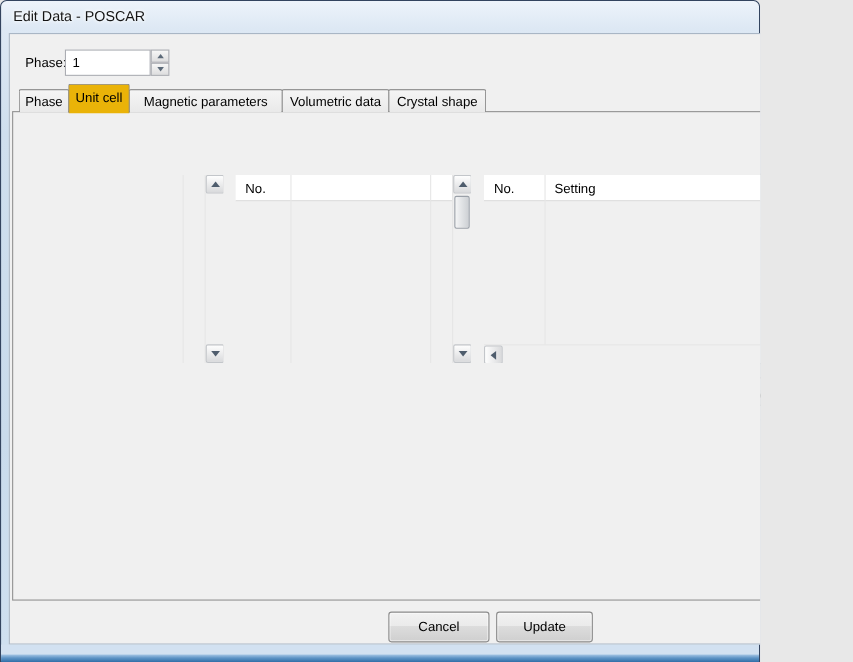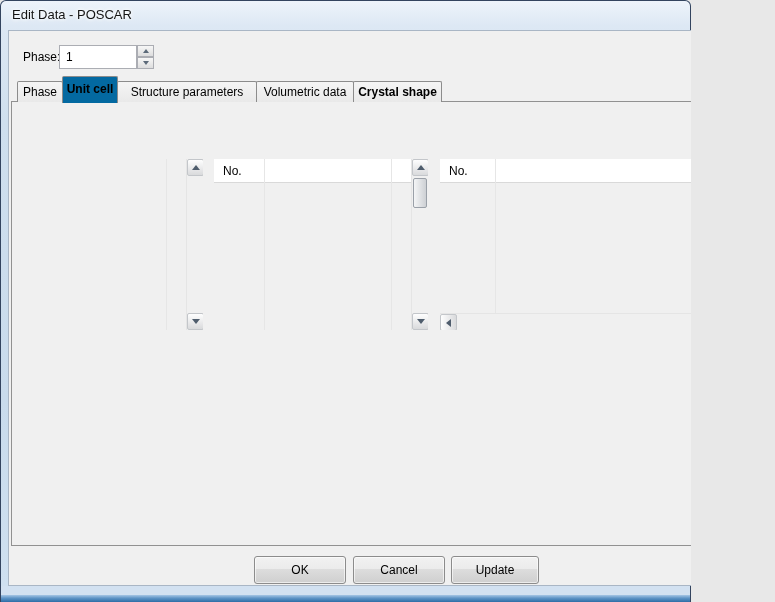--- a/index.html
+++ b/index.html
@@ -41,22 +41,22 @@
   .tri-rt5 { border-top:4px solid transparent; border-bottom:4px solid transparent; border-left:5px solid #4f5d6d; }
   .combo { position:absolute; background:#fff; border:1px solid #abadb3; display:flex;
     align-items:center; padding-left:6px; cursor:pointer; }
   .combo .arrow { position:absolute; right:7px; top:50%; margin-top:-2px; }
   
   .tabstrip { position:absolute; left:8px; top:48px; height:23px; display:flex; align-items:flex-end; z-index:3; }
   .tab { height:21px; line-height:20px; text-align:center; border:1px solid #8c8c8c; border-bottom:none;
     border-radius:2px 2px 0 0; background:linear-gradient(180deg,#f5f5f5,#e9e9e9);
     margin-left:-1px; cursor:pointer; padding:0 2px; }
   .tab:first-child { margin-left:0; }
-  .tab.active { height:27px; line-height:25px; background:#0369a1; position:relative; z-index:4;
-    margin-bottom:-1px;font-weight:bold; }
+  .tab.active { height:27px; line-height:25px; background:#eab308; position:relative; z-index:4;
+    margin-bottom:-1px; }
   .pane { position:absolute; left:2px; top:70px; width:752px; height:445px;
     border:1px solid #919191; background:#f0f0f0; z-index:1; }
   
   .groupbox { position:absolute; border:1px solid #d5d9dd; border-radius:4px; }
   .legend { position:absolute; top:-8px; left:7px; background:#f0f0f0; padding:0 4px; font-size:12px; color:#1e1e1e; }
   
   .checkbox { position:absolute; width:13px; height:13px; border:1px solid #8e8f8f;
     background:linear-gradient(135deg,#f4f4f4,#d9dde1); box-shadow:inset 1px 1px 0 #fff; cursor:pointer; }
   
   .list { position:absolute; background:#fff; border:1px solid #8e959e; overflow:hidden; }
@@ -120,23 +120,23 @@
         <span class="tri tri-up4"></span>
       </div>
       <div class="spin-b" style="top:12px;">
         <span class="tri tri-dn4"></span>
       </div>
     </div>
 
     <div class="tabstrip">
       <div class="tab" style="width:46px;">Phase</div>
       <div class="tab active" style="width:56px;">Unit cell</div>
-      <div class="tab" style="width:140px;">Structure parameters</div>
+      <div class="tab" style="width:140px;">Magnetic parameters</div>
       <div class="tab" style="width:98px;">Volumetric data</div>
-      <div class="tab" style="width:89px;font-weight:bold;">Crystal shape</div>
+      <div class="tab" style="width:89px;">Crystal shape</div>
     </div>
     <div class="pane"></div>
 
     <div class="groupbox" style="left:12px;top:82px;width:737px;height:269px;">
       <div class="legend">Symmetry</div>
     </div>
 
     <div class="checkbox" style="left:22px;top:103px;"></div>
     <div class="lbl" style="left:41px;top:103px;">Magnetic structure</div>
 
@@ -215,20 +215,21 @@
         <div class="vthumb" style="top:19px;height:30px;"></div>
         <div class="sb-btn" style="bottom:0;left:0;">
             <span class="tri tri-dn5"></span>
           </div>
       </div>
     </div>
 
     <div class="list" style="left:430px;top:127px;width:312px;height:173px;">
       <div class="list-header" style="width:293px;">
         <span class="c-no55">No.</span>
+        <span class="c-name">Setting</span>
       </div>
       <div class="vline" style="left:55px;bottom:17px;"></div>
       <div class="vline" style="left:281px;bottom:17px;"></div>
       <div class="rows" style="width:293px;height:130px;">
         <div class="lrow sel">
           <span class="c-no55">1</span>
             <span class="c-name">P 1</span>
           </div>
         <div class="lrow">
           <span class="c-no55">2</span>
@@ -298,21 +299,20 @@
       <input class="edit" style="left: 31px; top: 65px; width: 80px; height: 24px;" value="0.00000">
       <input class="edit" style="left: 118px; top: 65px; width: 80px; height: 24px;" value="0.00000">
       <input class="edit" style="left: 205px; top: 65px; width: 80px; height: 24px;" value="0.00000">
       <input class="edit" style="left: 295px; top: 65px; width: 80px; height: 24px;" value="0.0000">
       <input class="edit" style="left: 382px; top: 65px; width: 80px; height: 24px;" value="0.0000">
       <input class="edit" style="left: 469px; top: 65px; width: 83px; height: 24px;" value="0.0000">
     </div>
 
     <div class="btn" style="left:315px;top:477px;width:127px;height:26px;">Remove symmetry</div>
 
-    <div class="btn" style="left:245px;top:525px;width:92px;height:28px;">OK</div>
     <div class="btn" style="left:344px;top:525px;width:92px;height:28px;">Cancel</div>
     <div class="btn" style="left:442px;top:525px;width:88px;height:28px;">Update</div>
     <div class="grip"></div>
   </div>
 
   <div class="bottom-glass"></div>
   <div class="bottom-blue"></div>
 </div>
 
 </body></html>

